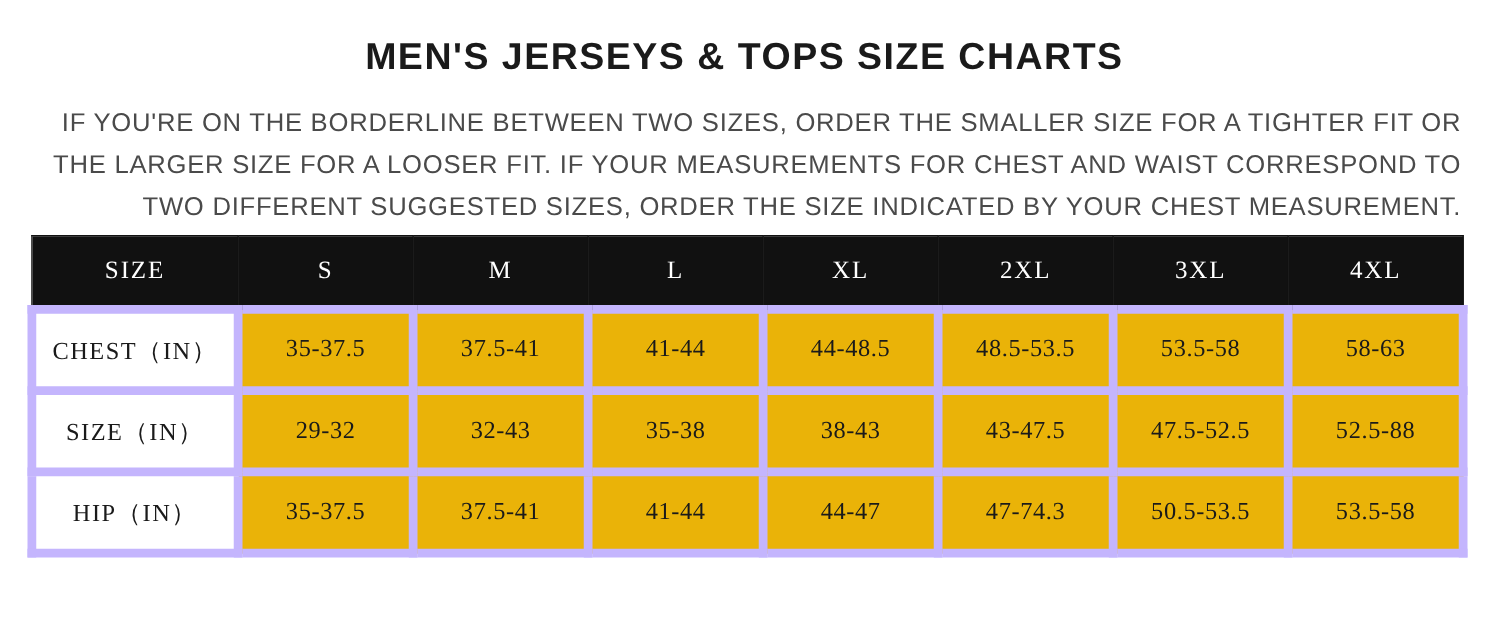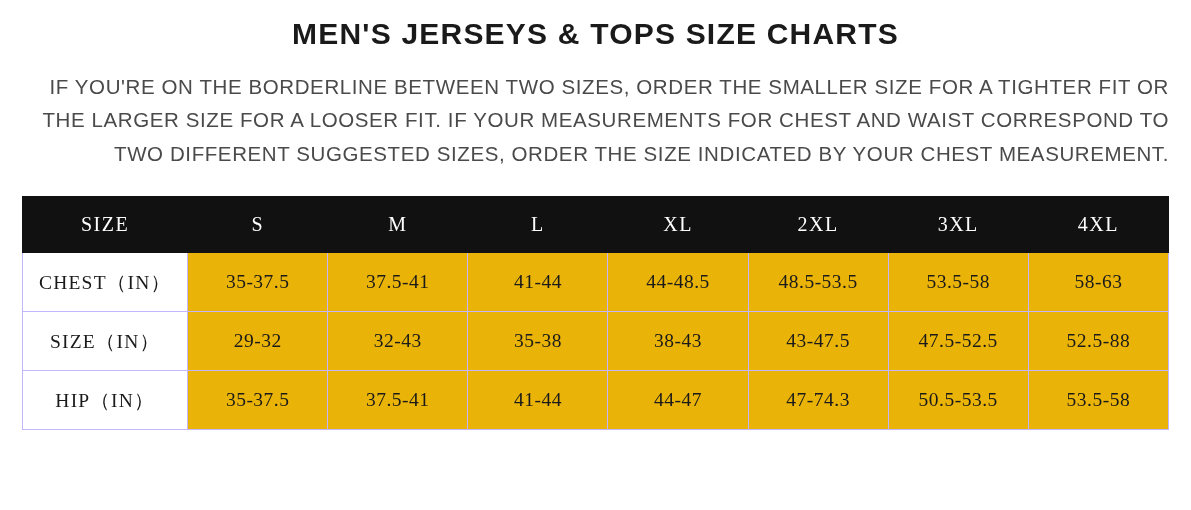--- a/index.html
+++ b/index.html
@@ -20,42 +20,42 @@
     box-sizing: border-box;
     padding: 0 22px;
   }
   .title {
     text-align: center;
     font-family: "Liberation Sans", sans-serif;
     font-size: 30px;
     font-weight: bold;
     color: #1a1a1a;
     letter-spacing: 1.2px;
-    margin: 16px 0 0 0;
+    margin: 28px 0 0 0;
     padding: 0;
     line-height: 1.2;
   }
   .intro {
     margin: 18px 0 0 0;
     font-family: "Liberation Sans", sans-serif;
     font-size: 20.5px;
     color: #4a4a4a;
     letter-spacing: 0.6px;
     line-height: 1.63;
     text-align: right;
     text-transform: uppercase;
   }
   table.size-chart {
     width: 1147px;
     border-collapse: collapse;
-    margin-top: 26px;
+    margin-top: 6px;
     table-layout: fixed;
   }
   table.size-chart td, table.size-chart th {
-    border: 1px solid #c4b5fd;
+    border: 7px solid #c4b5fd;
     text-align: center;
     font-family: "Liberation Serif", serif;
     font-size: 19.5px;
     color: #1a1a1a;
     height: 58px;
     padding: 0 4px;
     letter-spacing: 0.5px;
     font-weight: normal;
   }
   table.size-chart thead th {

